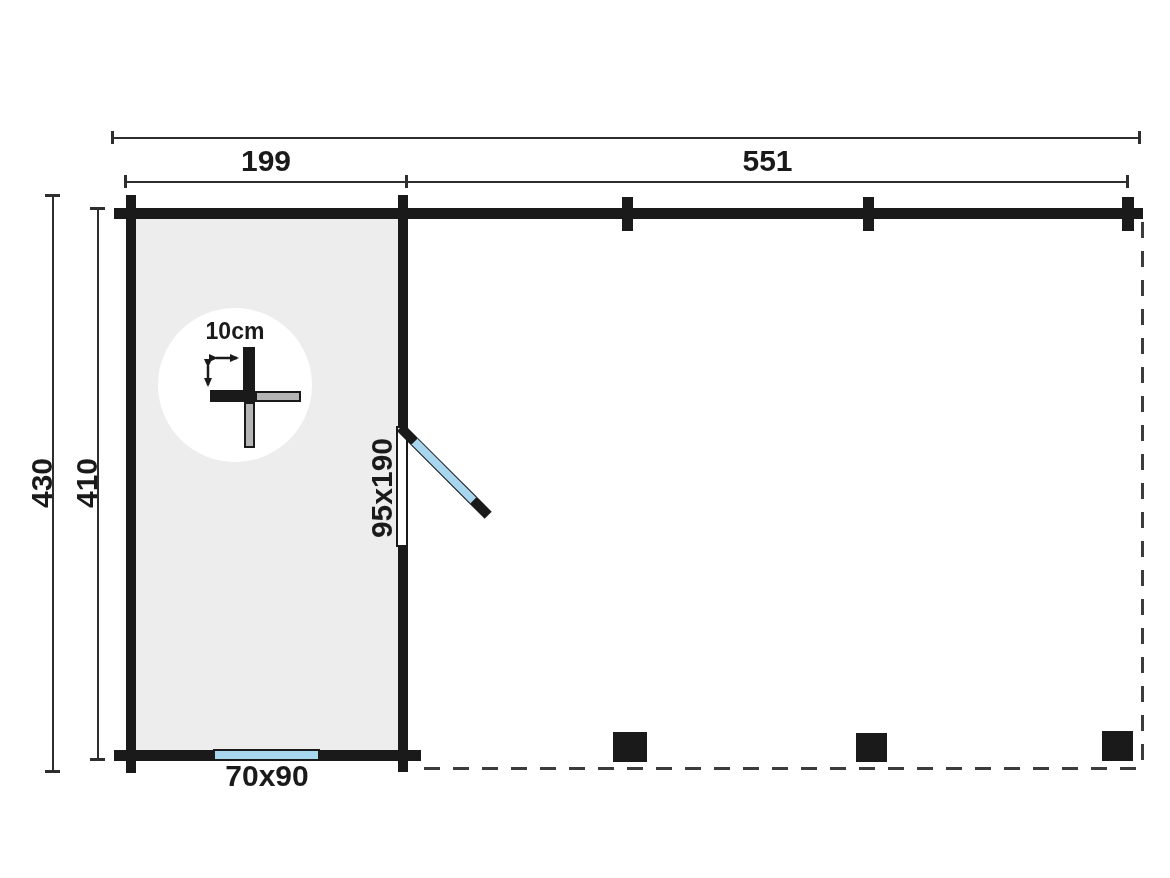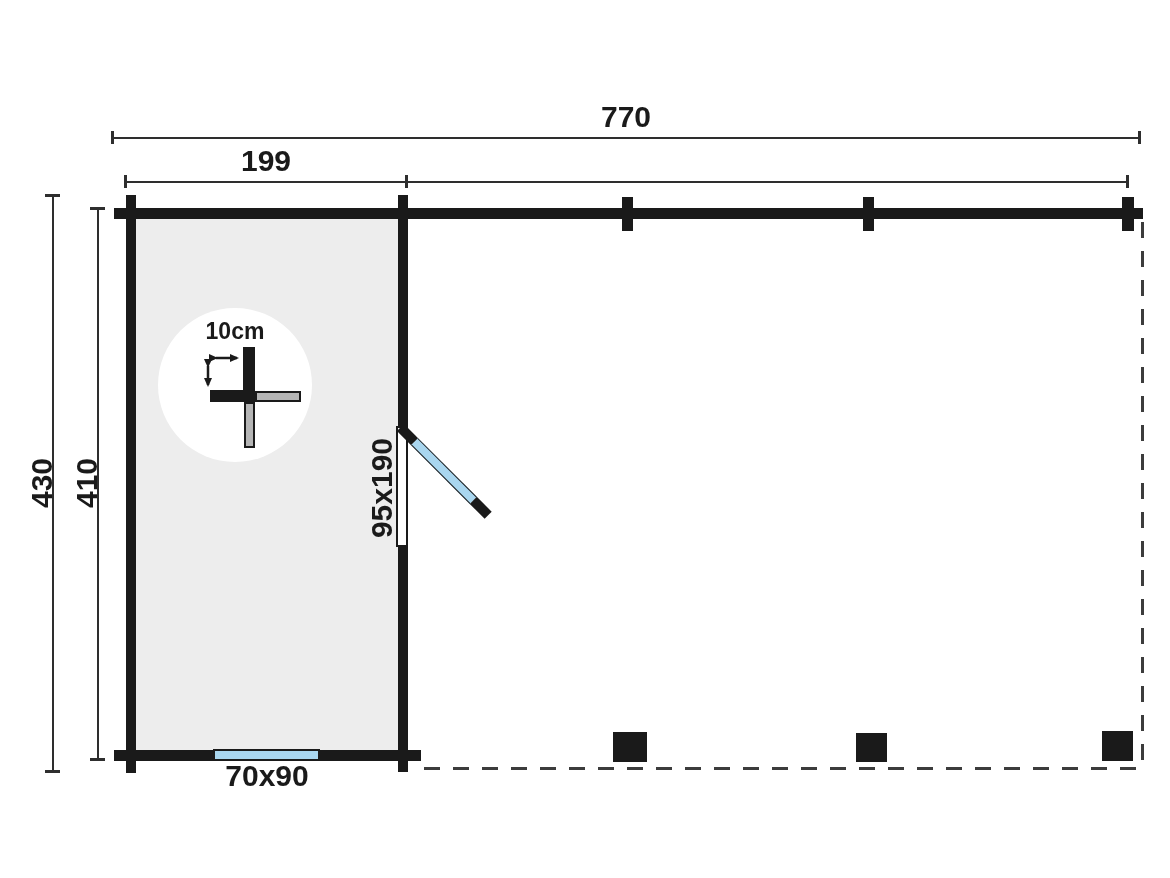--- a/index.html
+++ b/index.html
@@ -34,30 +34,30 @@
   svg.overlay{position:absolute;left:0;top:0;pointer-events:none;}
   .dash-line{stroke:var(--dashed_line,#3c3c3c);stroke-width:3;stroke-dasharray:16 13;fill:none;}
   .arrow-line{stroke:var(--wall,#1a1a1a);stroke-width:2.5;fill:none;}
   .arrow-head{fill:var(--wall,#1a1a1a);}
 </style>
 </head>
 <body>
 
 <div class="plan">
 
-  <div class="abs dim-label" style="left:112px;top:99px;width:1028px;">770</div>
   <div class="abs dim-line-h" style="left:112px;top:137px;width:1028px;"></div>
   <div class="abs dim-tick-v" style="left:111px;top:131px;"></div>
   <div class="abs dim-tick-v" style="left:1138px;top:131px;"></div>
 
   <div class="abs dim-label" style="left:125px;top:143px;width:282px;">199</div>
   <div class="abs dim-line-h" style="left:125px;top:181px;width:282px;"></div>
   <div class="abs dim-tick-v" style="left:124px;top:175px;"></div>
   <div class="abs dim-tick-v" style="left:405px;top:175px;"></div>
 
+  <div class="abs dim-label" style="left:407px;top:143px;width:721px;">551</div>
   <div class="abs dim-line-h" style="left:407px;top:181px;width:721px;"></div>
   <div class="abs dim-tick-v" style="left:1126px;top:175px;"></div>
 
   <div class="abs dim-label rot" style="left:2px;top:463px;width:80px;height:40px;line-height:40px;">430</div>
   <div class="abs dim-line-v" style="left:52px;top:195px;height:578px;"></div>
   <div class="abs dim-cap-h" style="left:45px;top:194px;"></div>
   <div class="abs dim-cap-h" style="left:45px;top:770px;"></div>
 
   <div class="abs dim-label rot" style="left:47px;top:463px;width:80px;height:40px;line-height:40px;">410</div>
   <div class="abs dim-line-v" style="left:97px;top:208px;height:553px;"></div>

